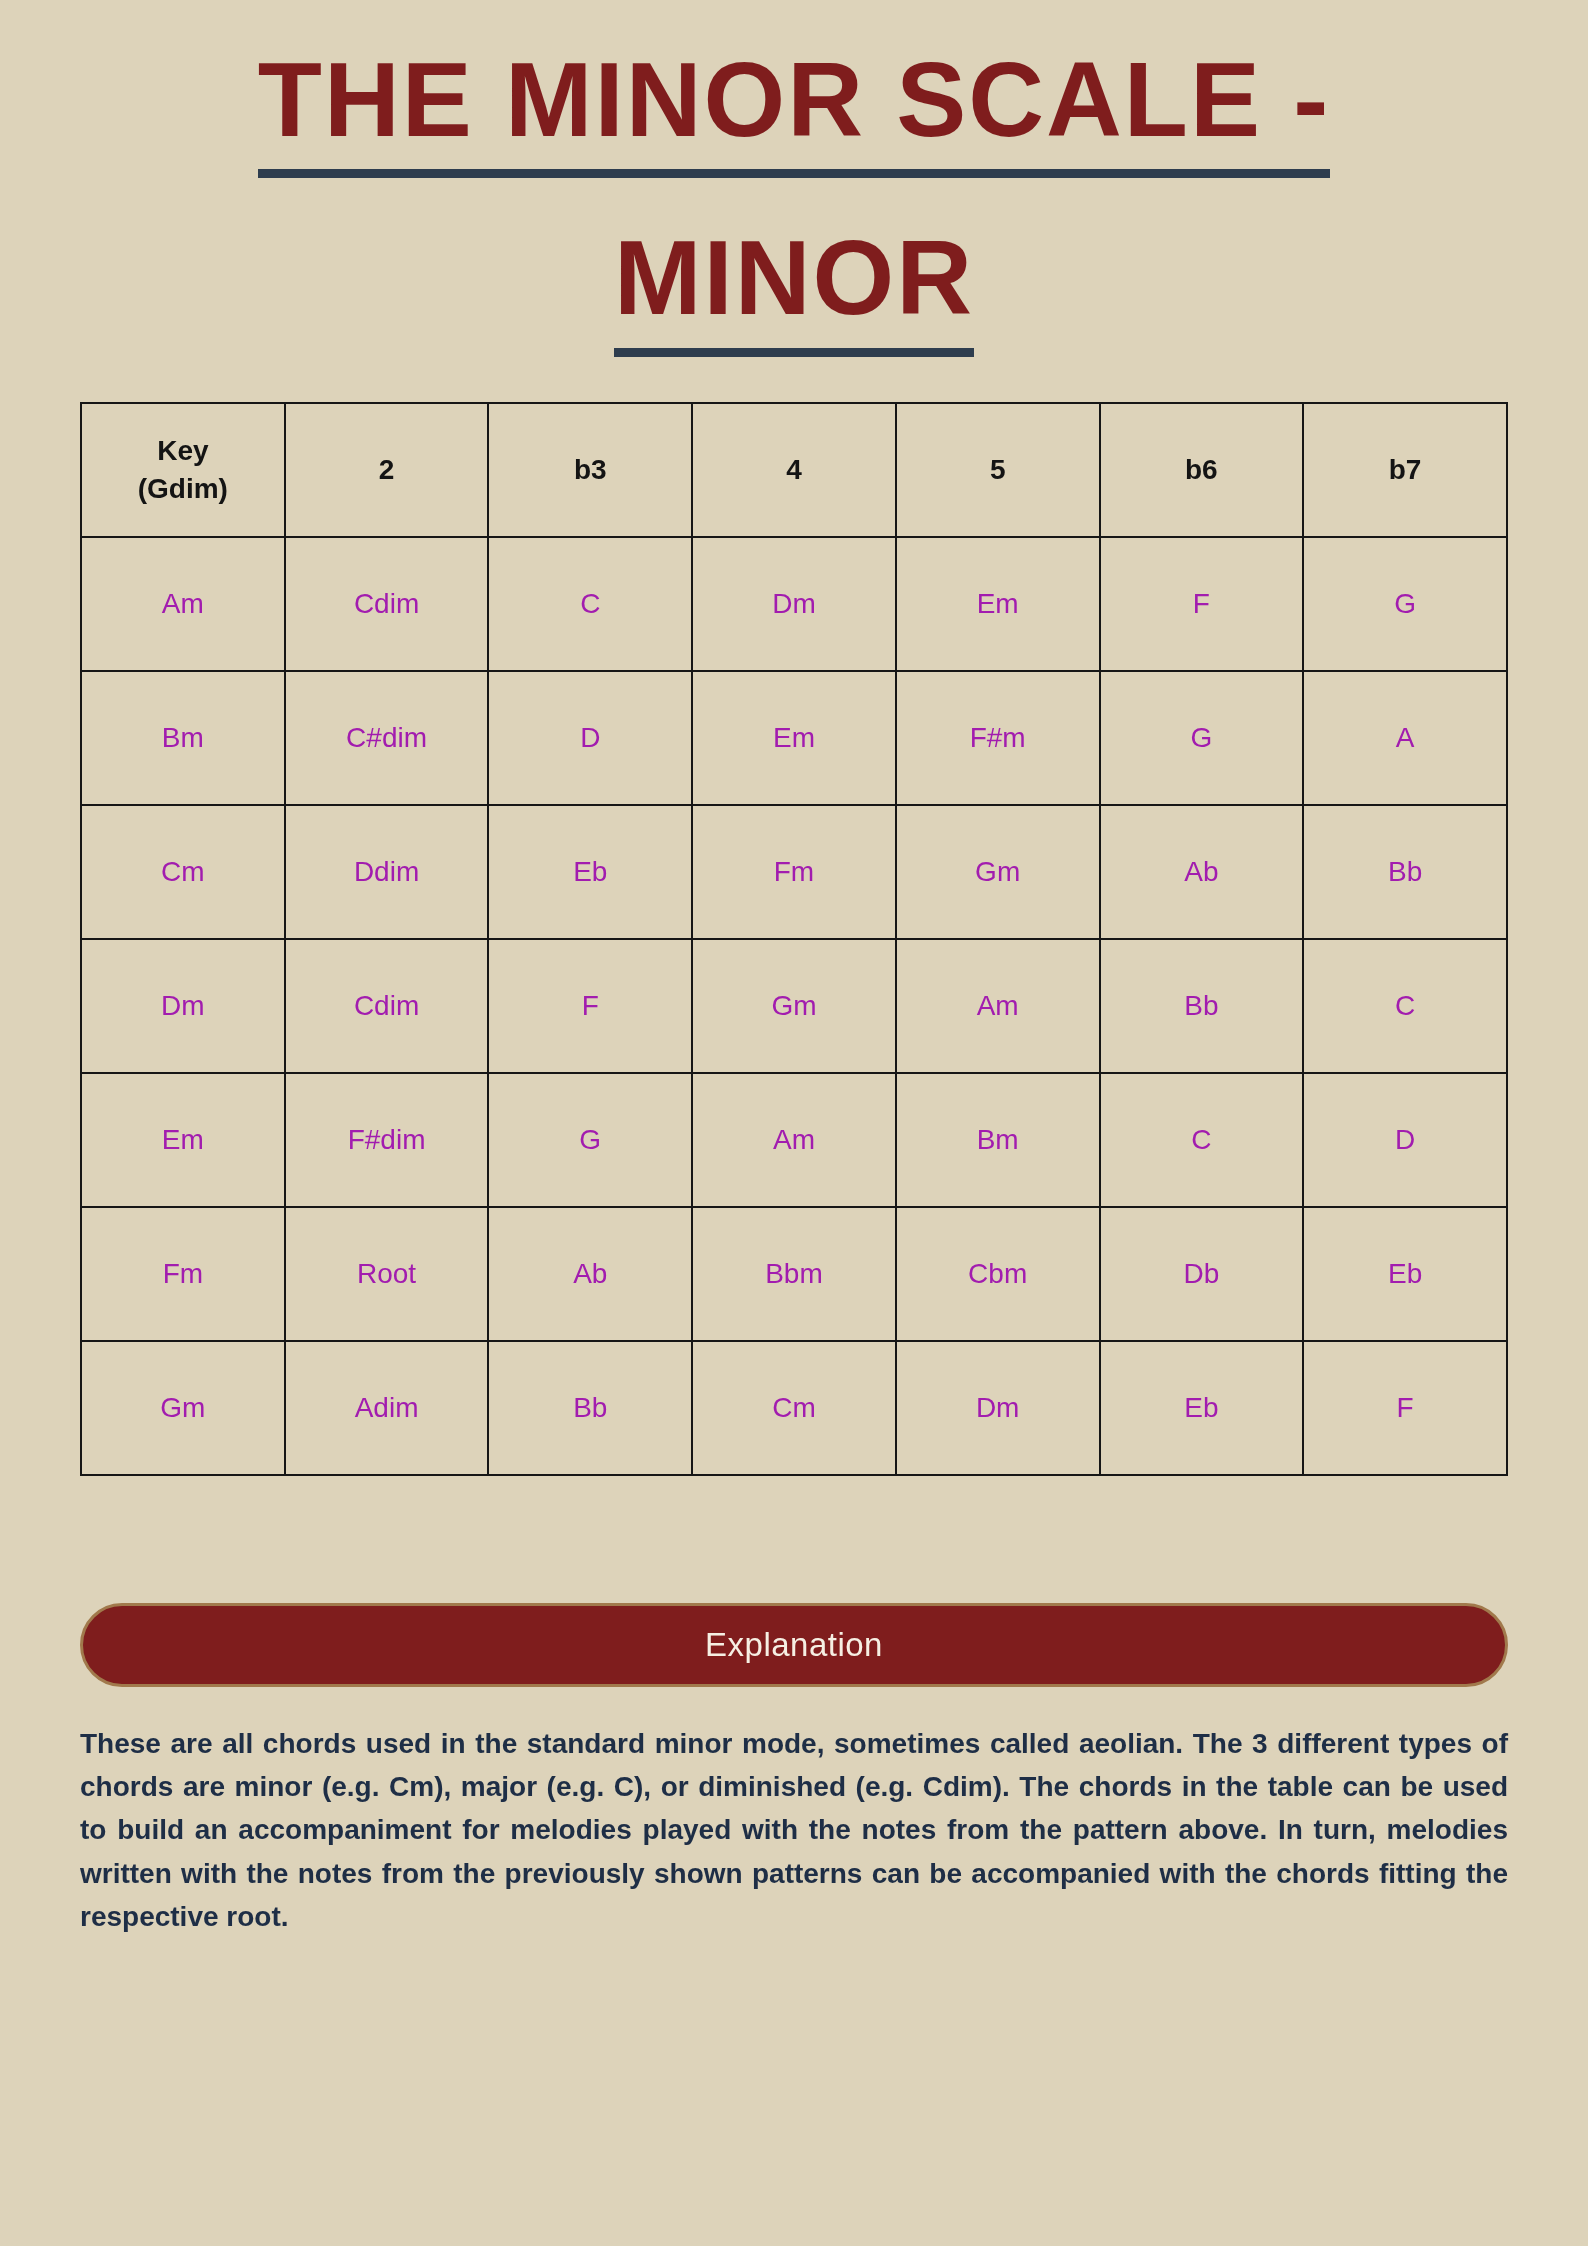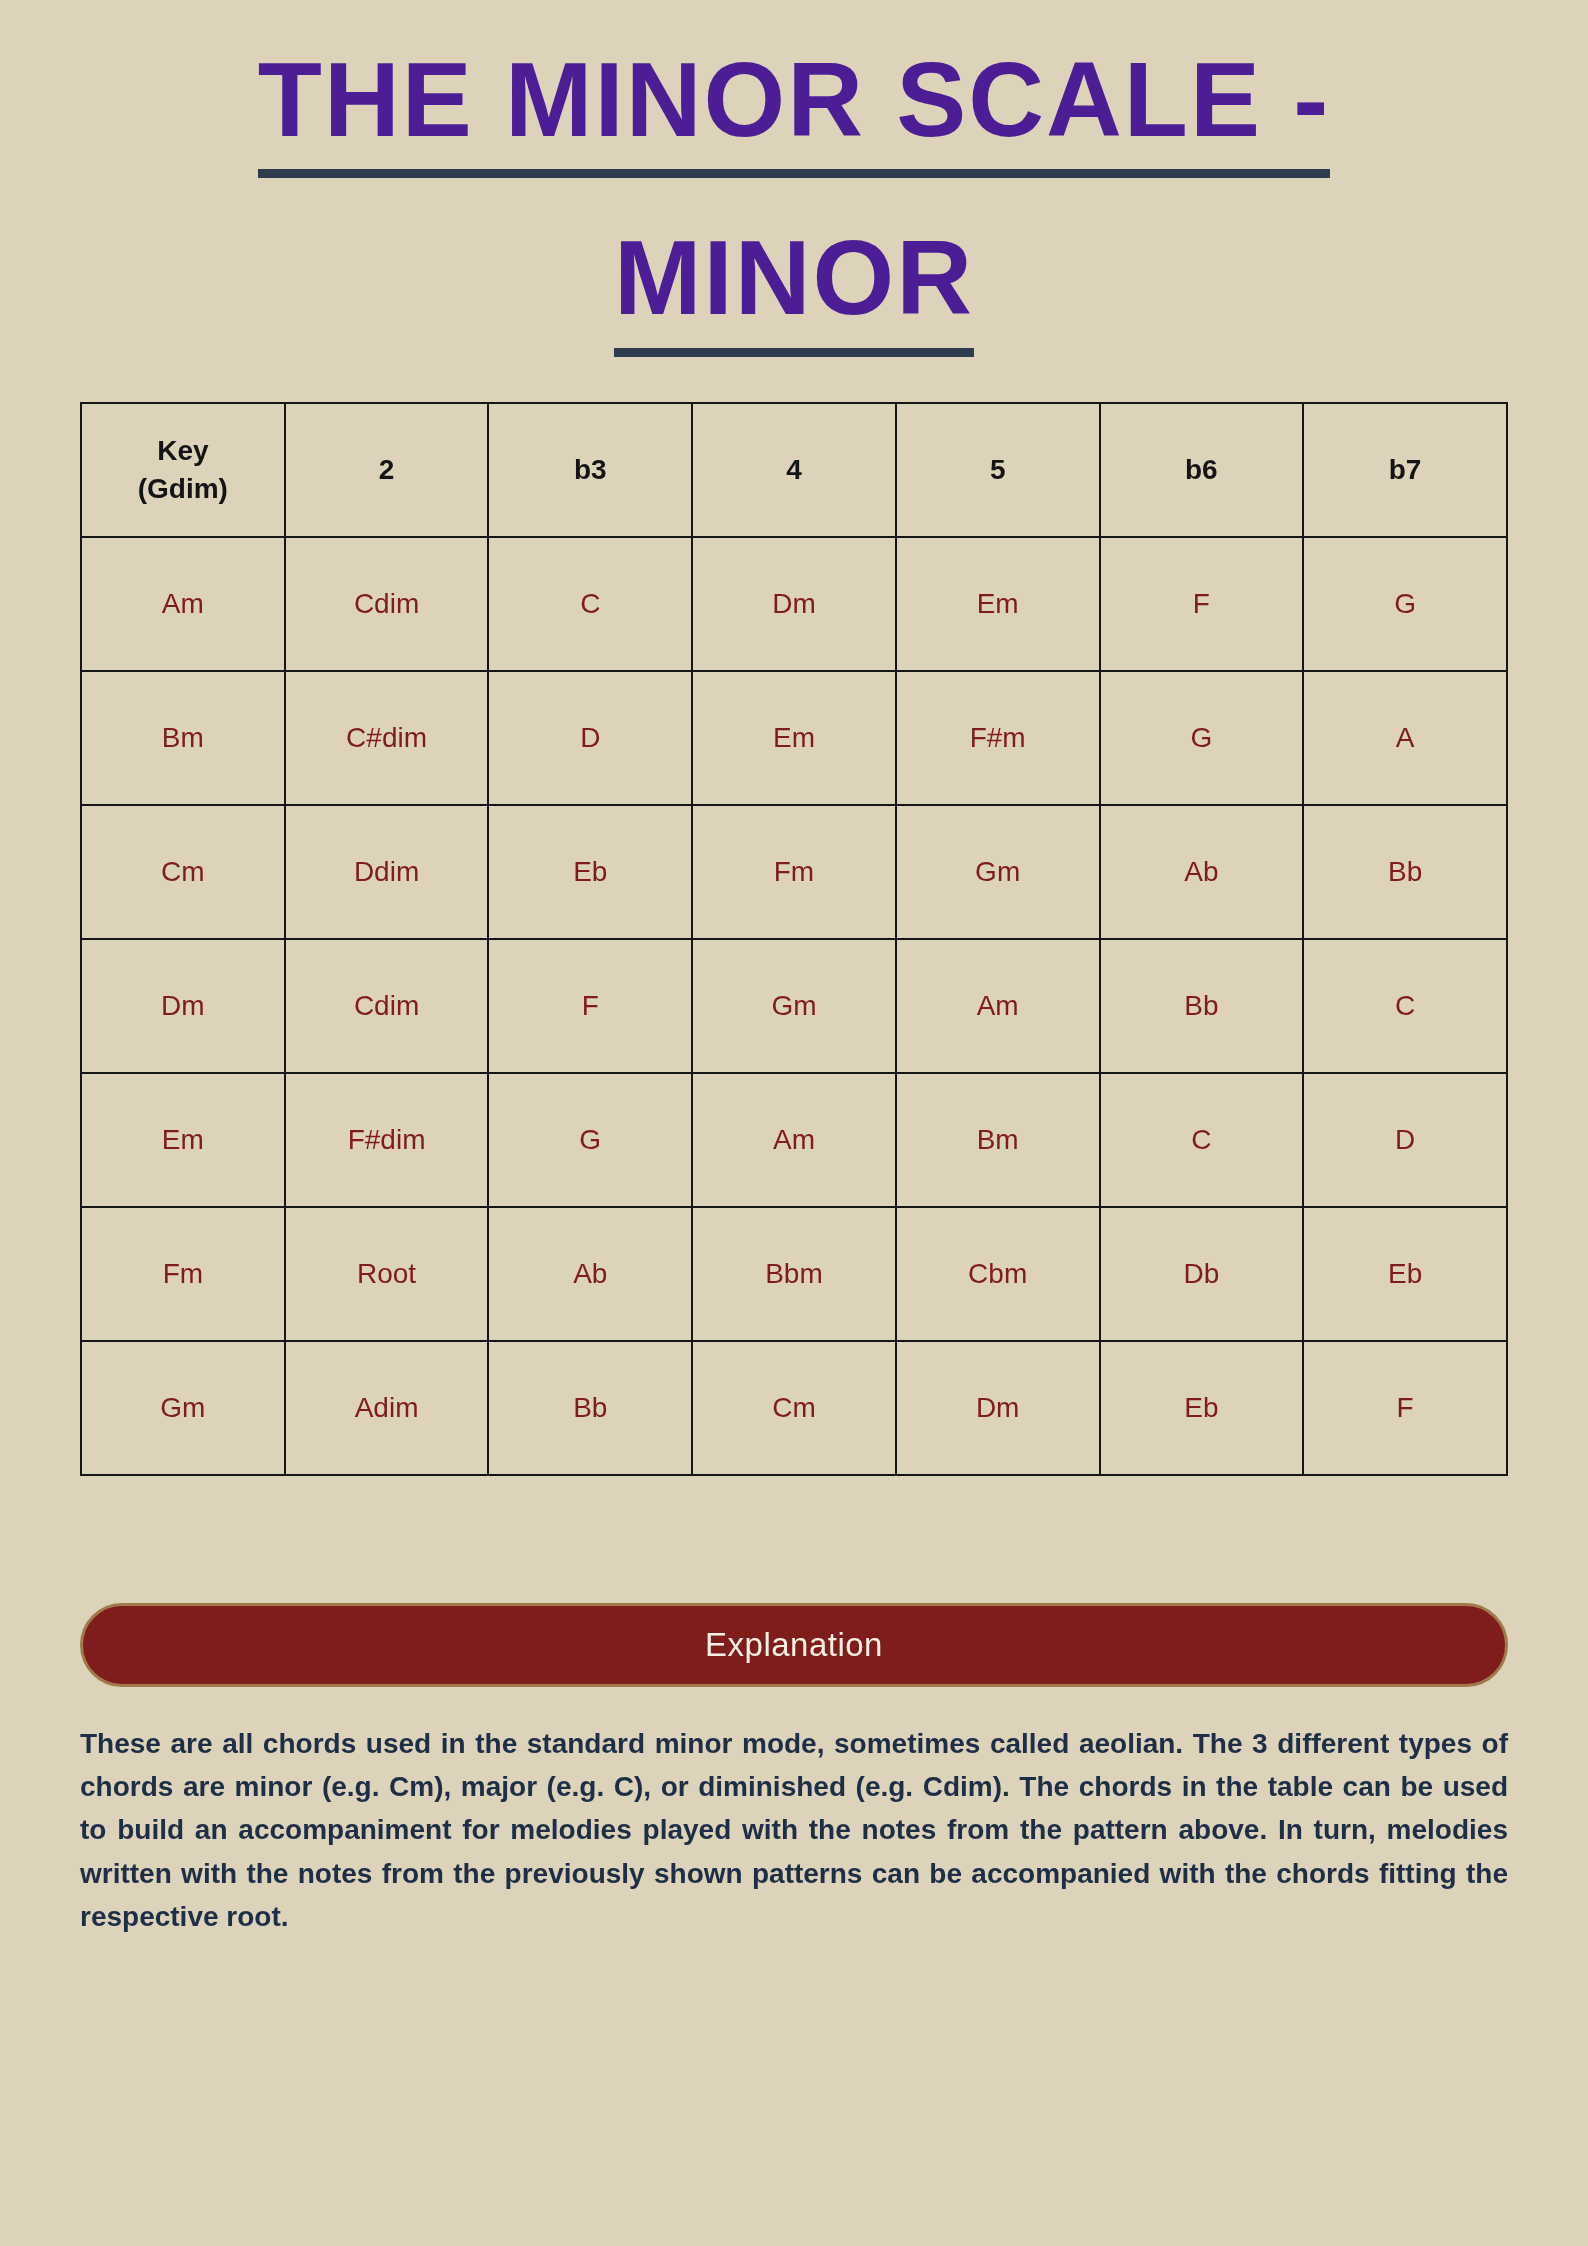--- a/index.html
+++ b/index.html
@@ -15,21 +15,21 @@
     width: 1588px;
     height: 2246px;
     padding: 45px 80px 0 80px;
     background: #ddd3ba;
     overflow: hidden;
   }
 
   
   .title {
     text-align: center;
-    color: #4c1d95;
+    color: #7f1d1d;
     font-weight: bold;
     font-size: 105px;
     letter-spacing: 2px;
     line-height: 1.05;
   }
   .title-line {
     display: block;
     width: fit-content;
     margin: 0 auto 45px auto;
     border-bottom: 9px solid #2e3d4e;
@@ -50,21 +50,21 @@
     text-align: center;
     vertical-align: middle;
     font-size: 28px;
   }
   table.chords th {
     font-weight: bold;
     color: #141414;
   }
   table.chords td {
     font-weight: normal;
-    color: #7f1d1d;
+    color: #a21caf;
   }
   .key-head {
     display: inline-block;
     max-width: 112px;
     line-height: 1.35;
   }
 
   
   .pill {
     margin-top: 127px;

